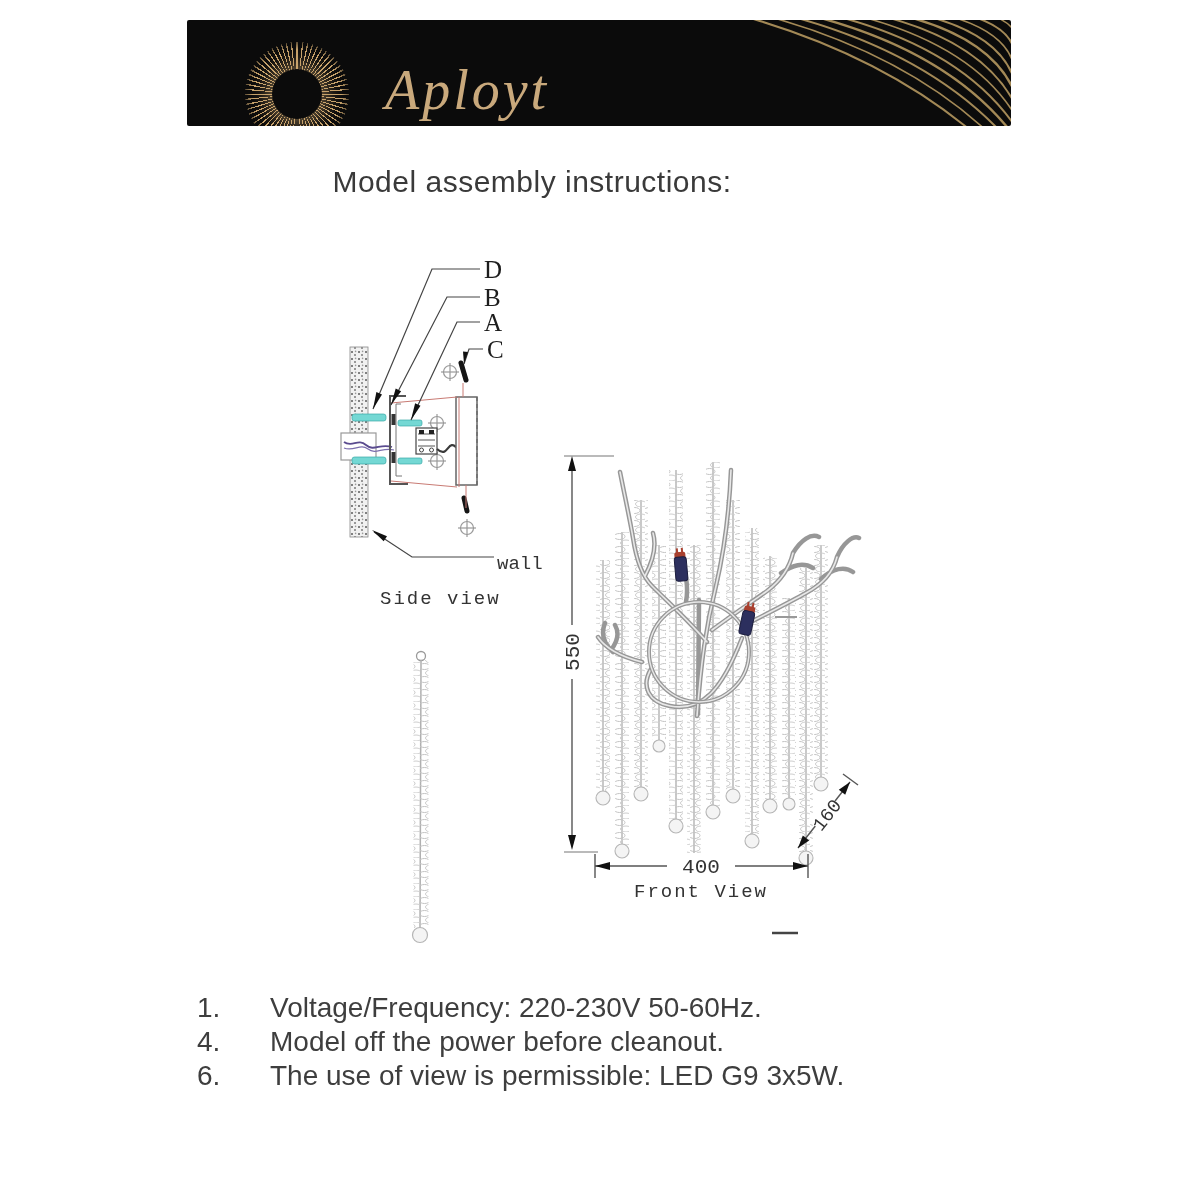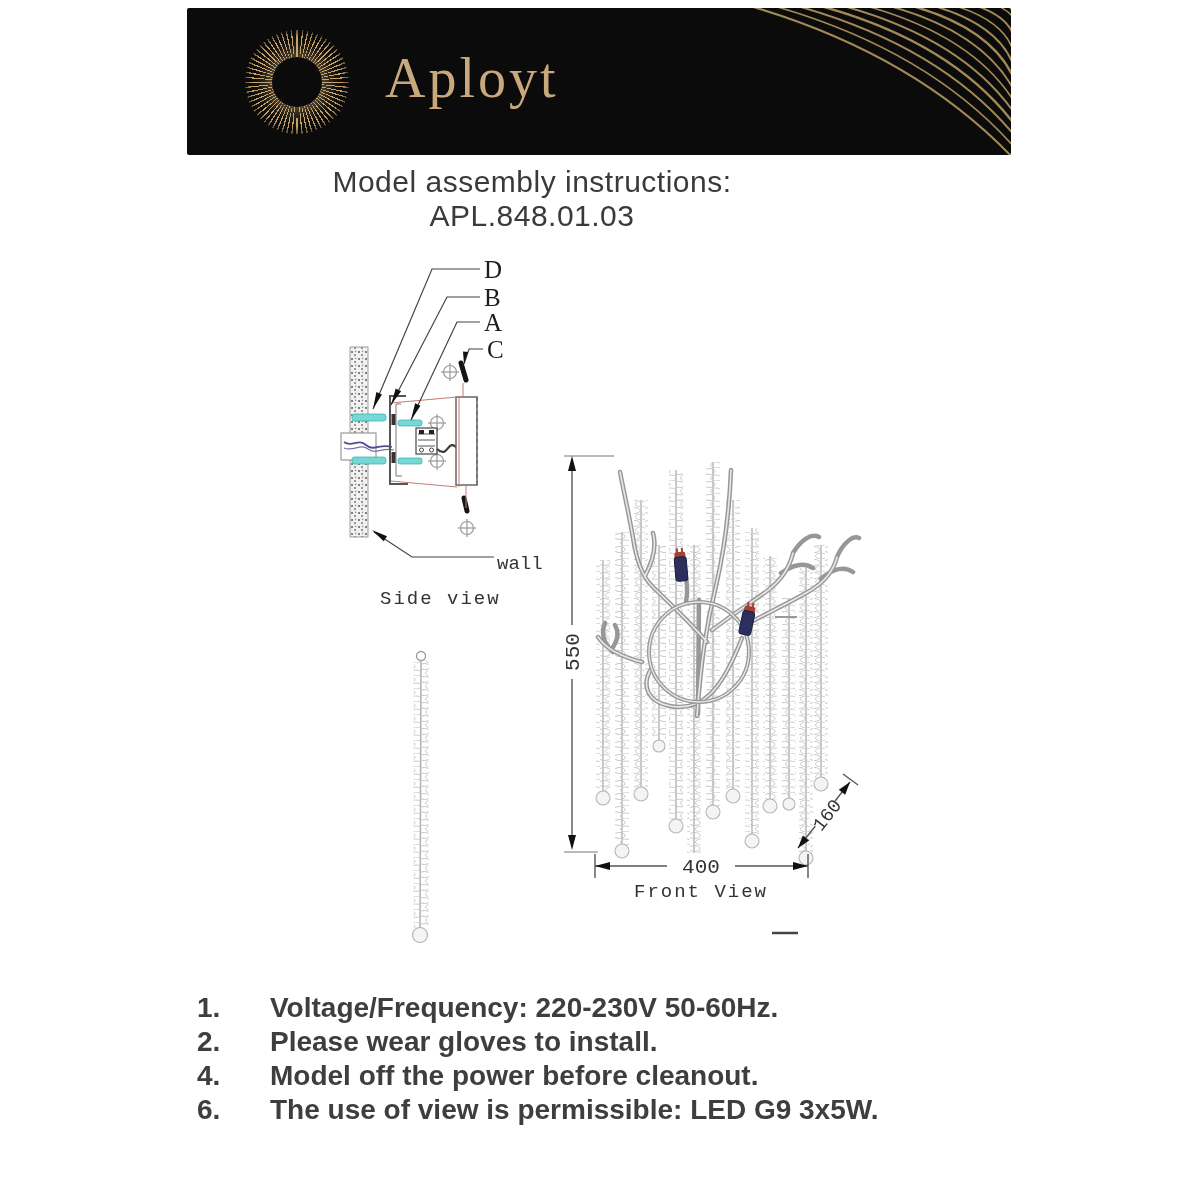--- a/index.html
+++ b/index.html
@@ -1,38 +1,38 @@
 <!DOCTYPE html>
 <html><head>
 <meta charset="utf-8">
 <style>
   html,body{margin:0;padding:0;background:#ffffff;}
   .page{position:relative;width:1200px;height:1200px;background:#fff;overflow:hidden;
         font-family:"Liberation Sans",sans-serif;}
   
-  .banner{position:absolute;left:187px;top:8px;width:824px;height:147px;background:#0b0b0b;
-          overflow:hidden;border-radius:2px;}
+  .banner{position:absolute;left:187px;top:20px;width:824px;height:106px;background:#0b0b0b;
+          overflow:hidden;border-radius:2px;font-style:italic;}
   .sunburst{position:absolute;left:58px;top:22px;width:104px;height:104px;border-radius:50%;
             background:repeating-conic-gradient(from 0deg,#c7a26b 0deg 1.6deg,rgba(0,0,0,0) 1.6deg 5.6deg);}
   .sunburst::before{content:"";position:absolute;inset:27px;background:#0b0b0b;border-radius:50%;
             box-shadow:0 0 18px 5px rgba(205,170,115,.55);}
   .sunburst::after{content:"";position:absolute;inset:-2px;border-radius:50%;
             background:radial-gradient(circle at 50% 50%,rgba(11,11,11,0) 0 58%,#0b0b0b 76%);}
   .brand{position:absolute;left:198px;top:38px;font-family:"Liberation Serif",serif;
          font-size:56px;letter-spacing:3px;color:#c9a97c;font-weight:400;}
   .rays{position:absolute;right:0;top:0;}
   
   .title{position:absolute;left:0;top:165px;width:1064px;text-align:center;color:#3a3a3a;
          font-size:30px;line-height:34px;letter-spacing:.5px;}
   
   .art{position:absolute;left:0;top:0;}
   .cad{font-family:"Liberation Mono","DejaVu Sans Mono",monospace;fill:#333;}
   .ser{font-family:"Liberation Serif",serif;fill:#1d1d1d;}
   
-  .instructions{position:absolute;left:197px;top:991px;color:#3e3e3e;font-size:28px;font-weight:bold;}
+  .instructions{position:absolute;left:197px;top:991px;color:#3e3e3e;font-size:28px;}
   .instructions .row{height:34px;line-height:34px;white-space:nowrap;}
   .instructions .num{display:inline-block;width:73px;}
 </style>
 </head>
 <body>
 
 <div class="page">
 
   <div class="banner">
     <div class="sunburst"></div>
@@ -50,21 +50,20 @@
         <path d="M740,-4 Q815,16 828,62"></path>
         <path d="M762,-4 Q823,13 828,51" stroke-width="1.6"></path>
         <path d="M784,-4 Q830,10 828,40"></path>
         <path d="M806,-4 Q836,7 828,30" stroke-width="1.4"></path>
       </g>
     </svg>
   </div>
 
   <div class="title">
     <div>Model assembly instructions:</div>
-    <div>APL.848.01.03</div>
   </div>
 
   <svg class="art" width="1200" height="1200" viewBox="0 0 1200 1200">
     <defs>
       <pattern id="stip" width="7" height="7" patternUnits="userSpaceOnUse">
         <rect width="7" height="7" fill="#f1f1f1"></rect>
         <circle cx="2" cy="2" r="1" fill="#5a5a5a"></circle>
         <circle cx="5" cy="5" r="1" fill="#7a7a7a"></circle>
         <circle cx="5.6" cy="1.4" r="0.8" fill="#9a9a9a"></circle>
       </pattern>
@@ -265,18 +264,17 @@
         <rect x="811" y="803" width="32" height="24" fill="#fff" transform="rotate(-52 827,815)"></rect>
         <text class="cad" font-size="19" text-anchor="middle" transform="rotate(-52 827,815)" x="827" y="821">160</text>
       </g>
 
       <text class="cad" font-size="19" letter-spacing="2" text-anchor="middle" x="701" y="897">Front View</text>
     </g>
   </svg>
 
   <div class="instructions">
     <div class="row"><span class="num">1.</span><span>Voltage/Frequency: 220-230V 50-60Hz.</span></div>
-    <div class="row"><span class="num">2.</span><span>Please wear gloves to install.</span></div>
     <div class="row"><span class="num">4.</span><span>Model off the power before cleanout.</span></div>
     <div class="row"><span class="num">6.</span><span>The use of view is permissible: LED G9 3x5W.</span></div>
   </div>
 
 </div>
 
 </body></html>

